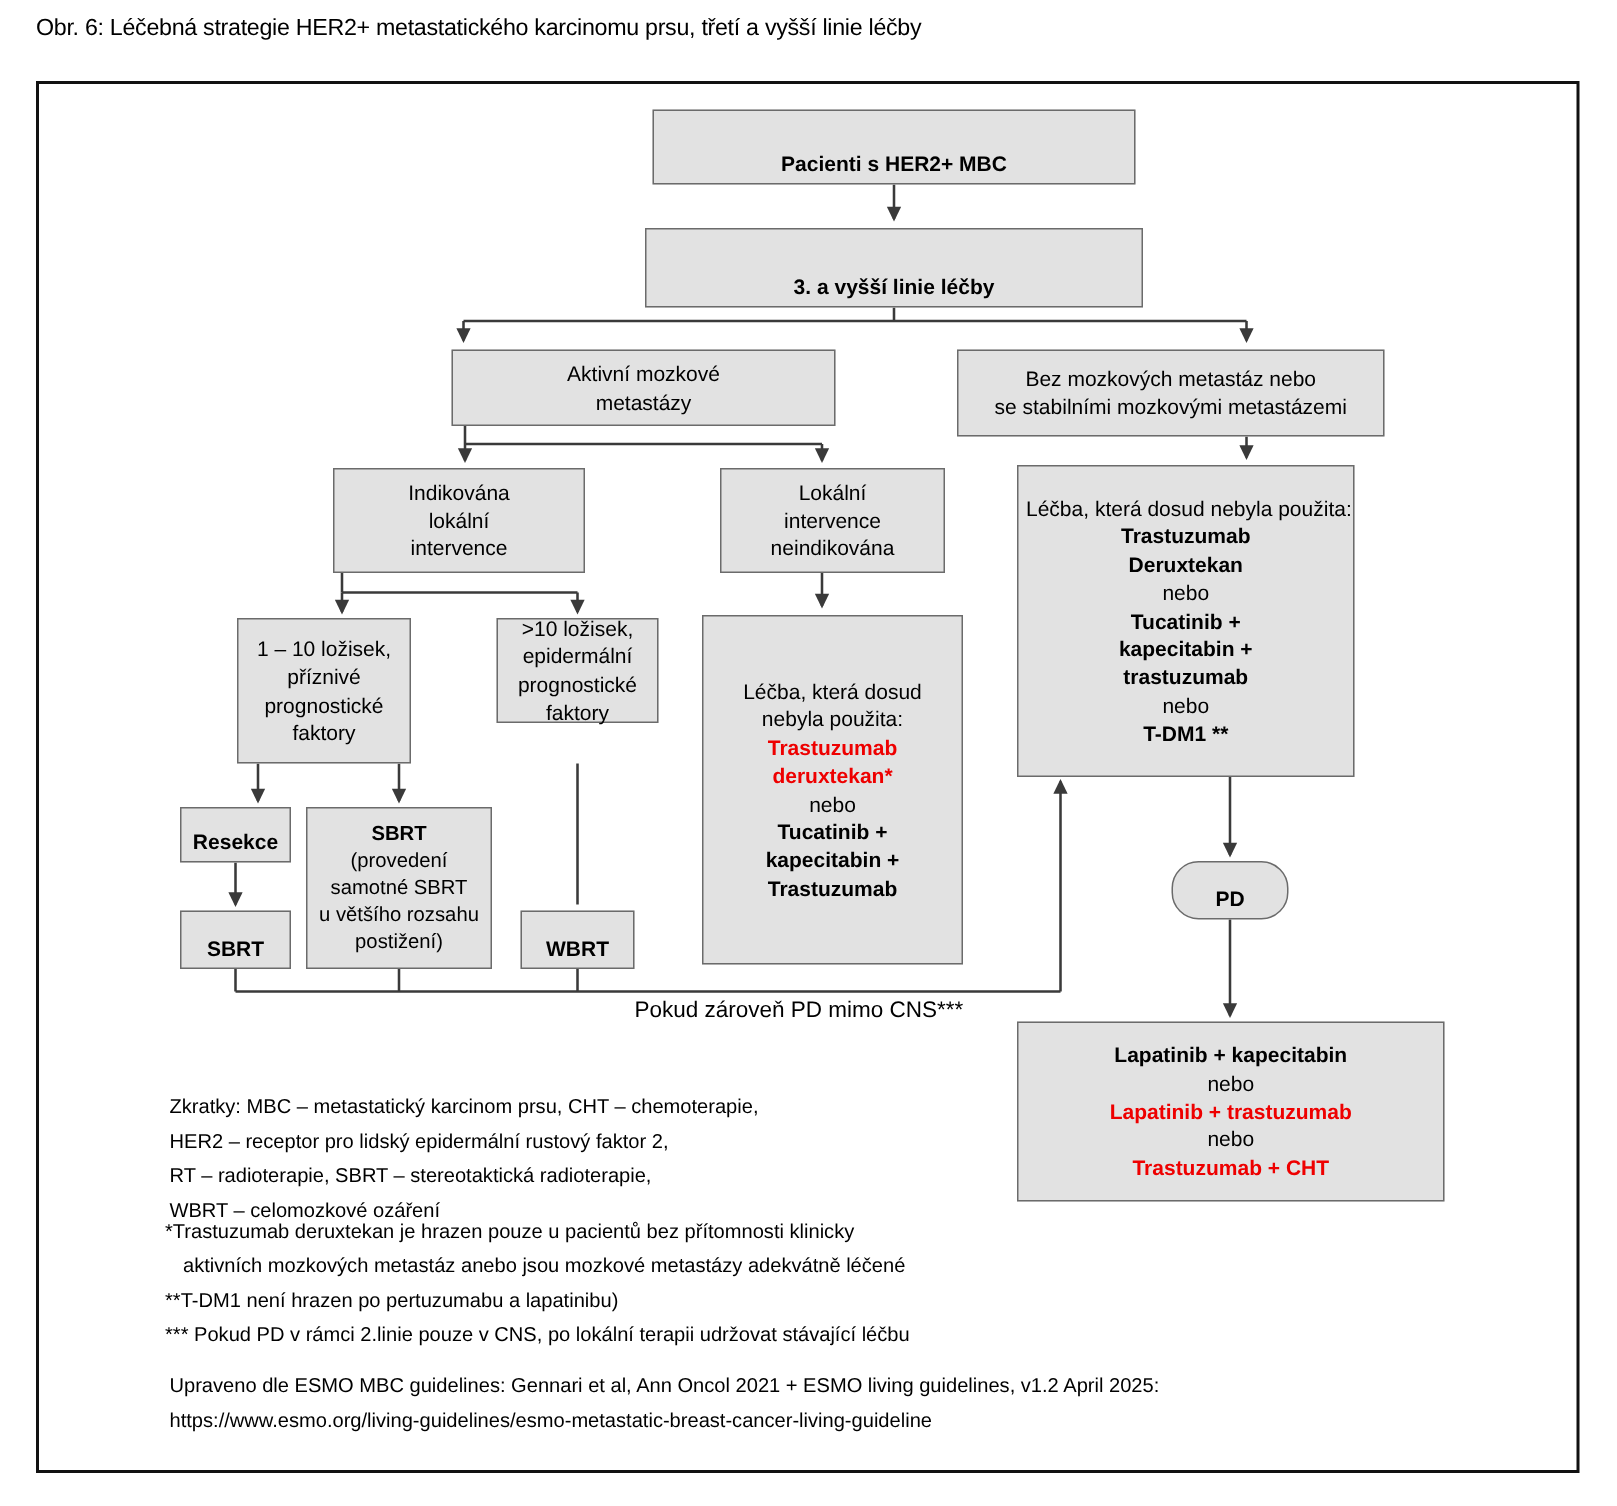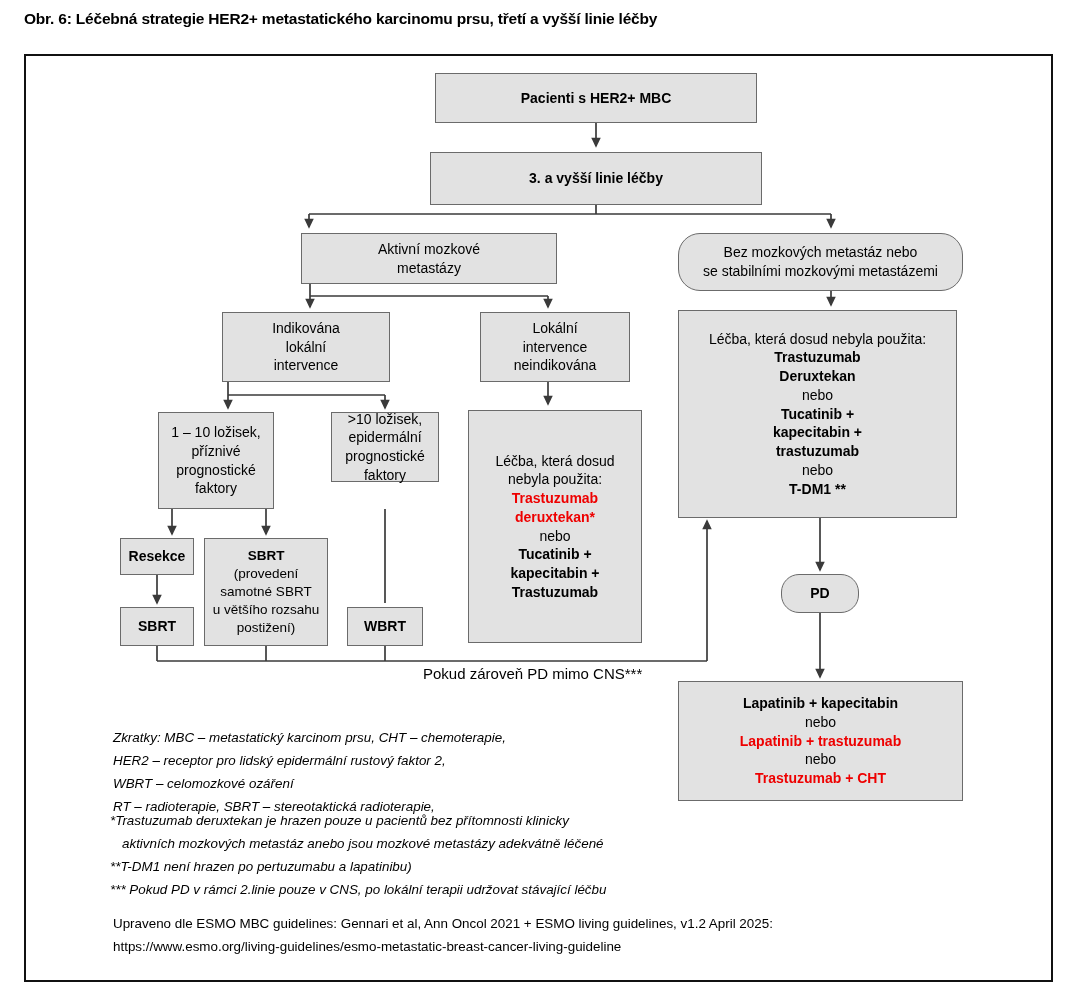--- a/index.html
+++ b/index.html
@@ -21,21 +21,21 @@
     height: 1004px;
   }
 
   
   .fig-title {
     position: absolute;
     left: 24px;
     top: 10px;
     width: 1030px;
     font-size: 15.5px;
-    font-weight: bold;
+    font-weight: normal;
     letter-spacing: -0.2px;
     white-space: nowrap;
   }
 
   
   .frame {
     position: absolute;
     left: 24px;
     top: 54px;
     width: 1029px;
@@ -64,41 +64,41 @@
     display: flex;
     flex-direction: column;
     align-items: center;
     justify-content: center;
     text-align: center;
     font-size: 14px;
     line-height: 1.34;
     padding: 3px 5px;
   }
   .node .ln { display: block; width: 100%; white-space: nowrap; }
-  .node.bold { font-weight: bold; }
+  .node.bold { font-weight: bold; justify-content: flex-end; }
   .ln.b { font-weight: bold; }
   .ln.r { color: #ee0000; font-weight: bold; }
 
   .node.small { font-size: 13.5px; }
 
   
   .edge-label {
     position: absolute;
     font-size: 15px;
     white-space: nowrap;
   }
 
   
   .legend {
     position: absolute;
     font-size: 13.4px;
     line-height: 1.72;
     white-space: nowrap;
   }
-  .legend .row { display: block; font-style: italic; }
+  .legend .row { display: block; }
   .legend .indent { padding-left: 12px; }
 
   .source {
     position: absolute;
     font-size: 13.4px;
     line-height: 1.75;
     white-space: nowrap;
   }
   .source .row { display: block; }
 </style>
@@ -165,38 +165,38 @@
 
   <div class="node bold" style="left:430px; top:152px; width:332px; height:53px;">
     <span class="ln">3. a vyšší linie léčby</span>
   </div>
 
   <div class="node" style="left:301px; top:233px; width:256px; height:51px;">
     <span class="ln">Aktivní mozkové</span>
     <span class="ln">metastázy</span>
   </div>
 
-  <div class="node" style="left:678px; top:233px; width:285px; height:58px;border-radius:22px;">
+  <div class="node" style="left:638px; top:233px; width:285px; height:58px;">
     <span class="ln">Bez mozkových metastáz nebo</span>
     <span class="ln">se stabilními mozkovými metastázemi</span>
   </div>
 
   <div class="node" style="left:222px; top:312px; width:168px; height:70px;">
     <span class="ln">Indikována</span>
     <span class="ln">lokální</span>
     <span class="ln">intervence</span>
   </div>
 
   <div class="node" style="left:480px; top:312px; width:150px; height:70px;">
     <span class="ln">Lokální</span>
     <span class="ln">intervence</span>
     <span class="ln">neindikována</span>
   </div>
 
-  <div class="node" style="left:678px; top:310px; width:279px; height:208px;align-items:center;">
+  <div class="node" style="left:678px; top:310px; width:225px; height:208px;align-items:center;">
     <span class="ln">Léčba, která dosud nebyla použita:</span>
     <span class="ln b">Trastuzumab</span>
     <span class="ln b">Deruxtekan</span>
     <span class="ln">nebo</span>
     <span class="ln b">Tucatinib +</span>
     <span class="ln b">kapecitabin +</span>
     <span class="ln b">trastuzumab</span>
     <span class="ln">nebo</span>
     <span class="ln b">T-DM1 **</span>
   </div>
@@ -256,22 +256,22 @@
     <span class="ln r">Lapatinib + trastuzumab</span>
     <span class="ln">nebo</span>
     <span class="ln r">Trastuzumab + CHT</span>
   </div>
 
   <div class="edge-label" style="left:423px; top:665px;">Pokud zároveň PD mimo CNS***</div>
 
   <div class="legend" style="left:113px; top:726px;">
     <span class="row">Zkratky: MBC – metastatický karcinom prsu, CHT – chemoterapie,</span>
     <span class="row">HER2 – receptor pro lidský epidermální rustový faktor 2,</span>
+    <span class="row">RT – radioterapie, SBRT – stereotaktická radioterapie,</span>
     <span class="row">WBRT – celomozkové ozáření</span>
-    <span class="row">RT – radioterapie, SBRT – stereotaktická radioterapie,</span>
   </div>
 
   <div class="legend" style="left:110px; top:809px;">
     <span class="row">*Trastuzumab deruxtekan je hrazen pouze u pacientů bez přítomnosti klinicky</span>
     <span class="row indent">aktivních mozkových metastáz anebo jsou mozkové metastázy adekvátně léčené</span>
     <span class="row">**T-DM1 není hrazen po pertuzumabu a lapatinibu)</span>
     <span class="row">*** Pokud PD v rámci 2.linie pouze v CNS, po lokální terapii udržovat stávající léčbu</span>
   </div>
 
   <div class="source" style="left:113px; top:912px;">

